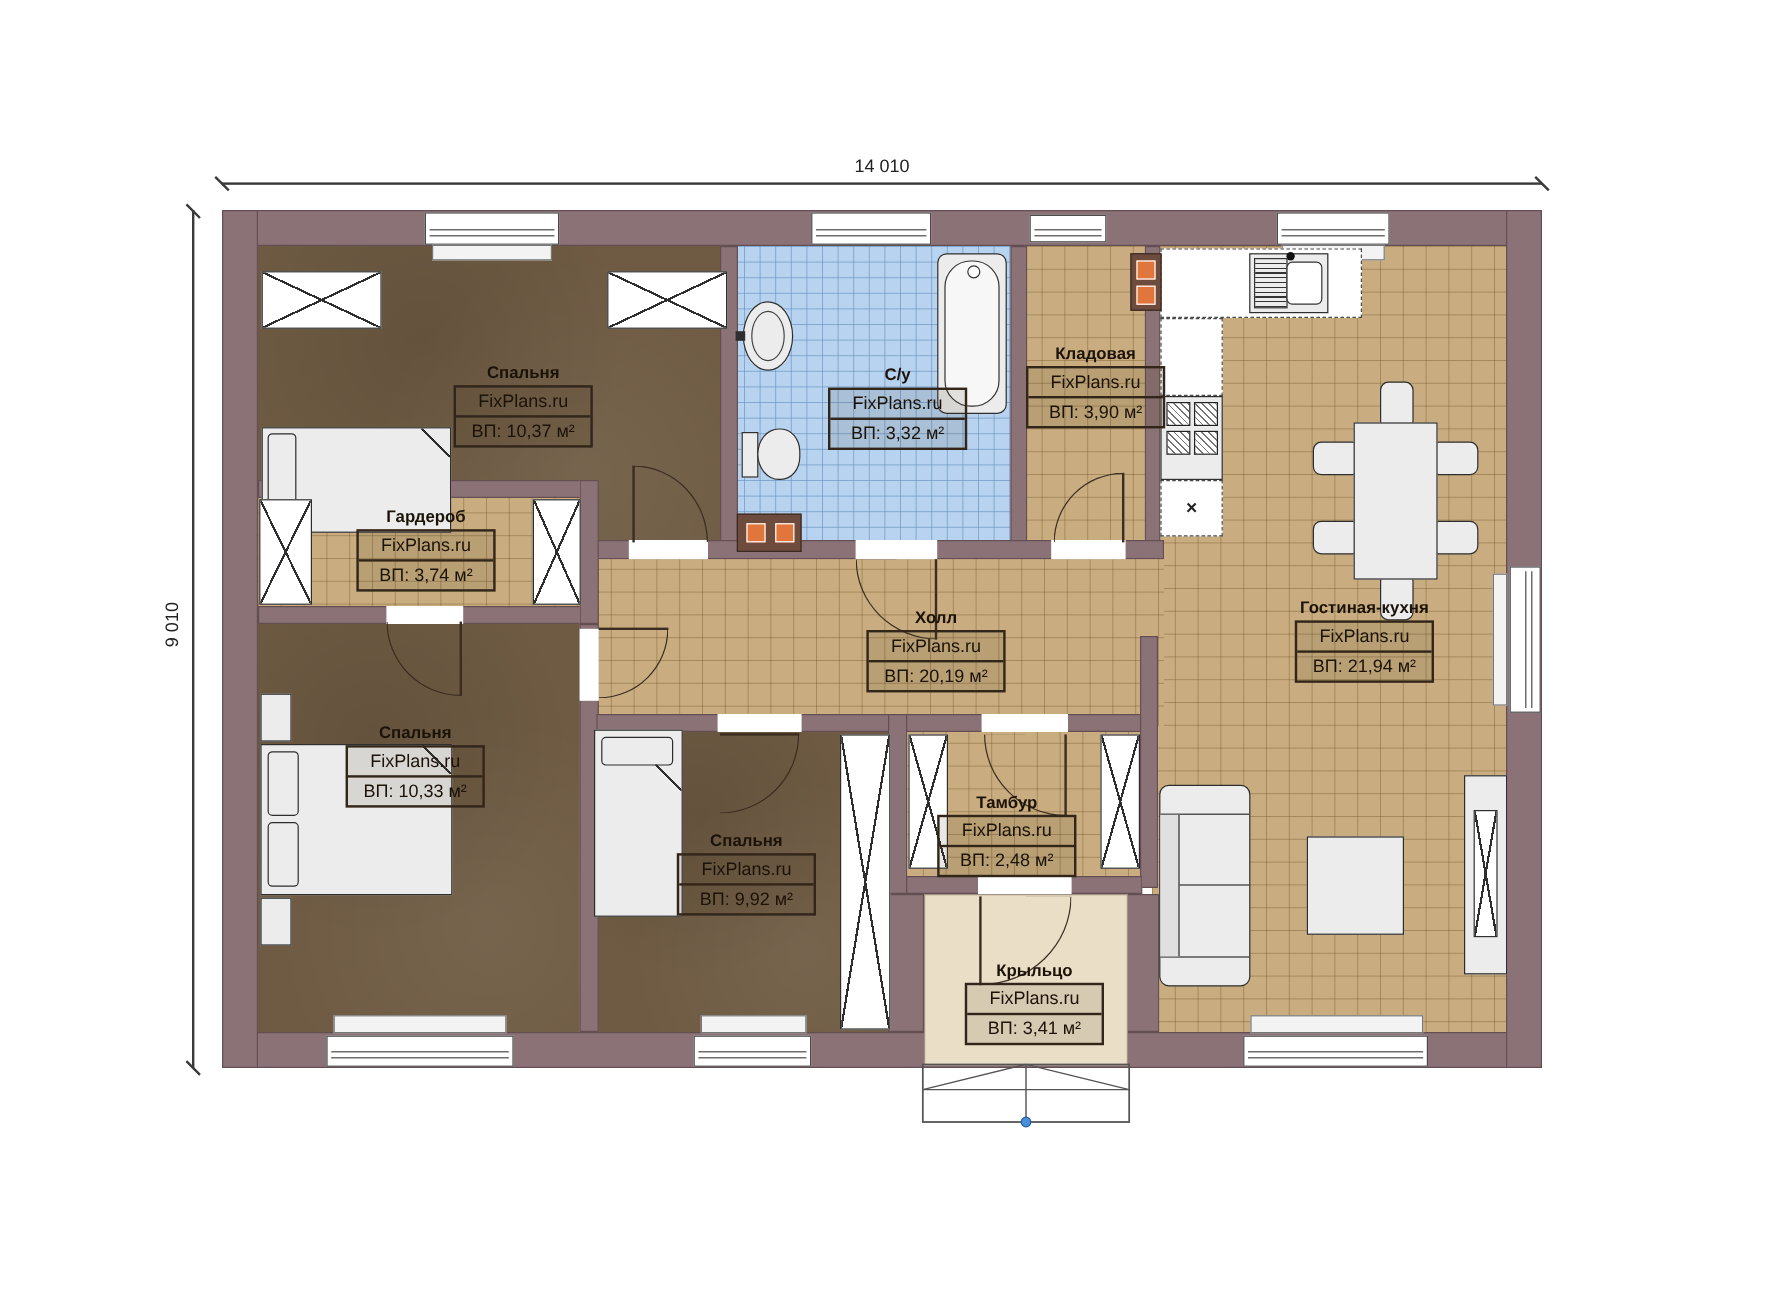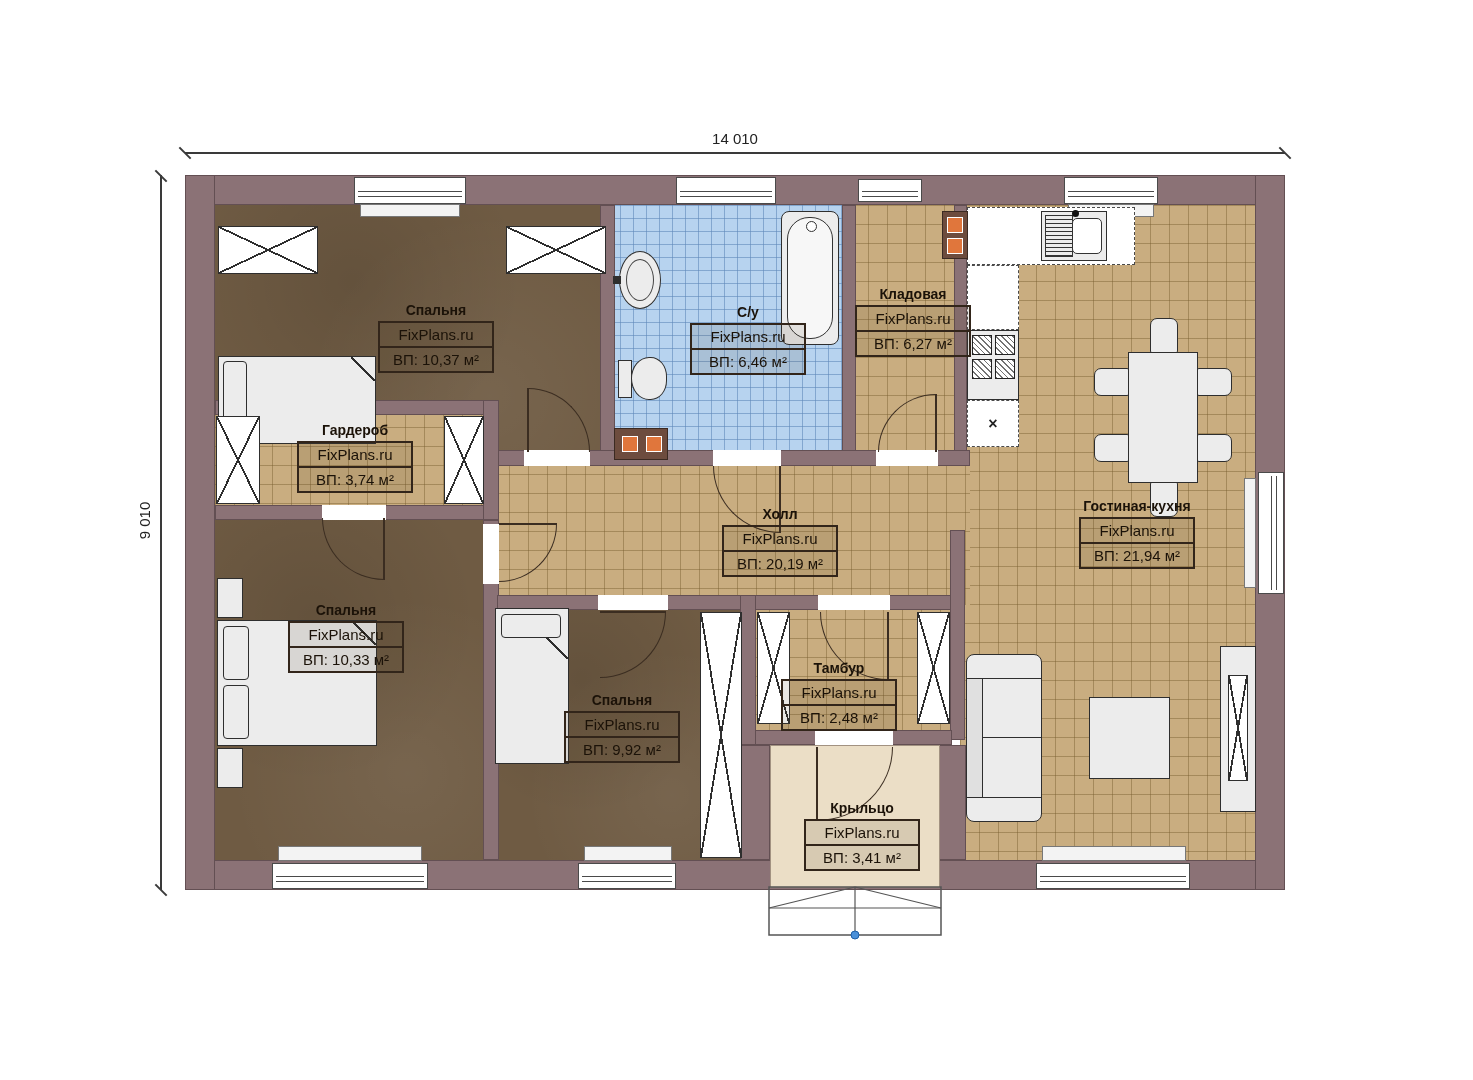--- a/index.html
+++ b/index.html
@@ -241,29 +241,29 @@
     <div class="rbox">
       <div class="row1">FixPlans.ru</div>
       <div class="row2">ВП: 10,37 м²</div>
     </div>
   </div>
 
   <div class="rlabel" style="left:682px;top:304px;">
     <div class="rname">С/у</div>
     <div class="rbox">
       <div class="row1">FixPlans.ru</div>
-      <div class="row2">ВП: 6,46 м²</div>
+      <div class="row2">ВП: 3,32 м²</div>
     </div>
   </div>
 
   <div class="rlabel" style="left:847px;top:286px;">
     <div class="rname">Кладовая</div>
     <div class="rbox">
       <div class="row1">FixPlans.ru</div>
-      <div class="row2">ВП: 6,27 м²</div>
+      <div class="row2">ВП: 3,90 м²</div>
     </div>
   </div>
 
   <div class="rlabel" style="left:289px;top:422px;">
     <div class="rname">Гардероб</div>
     <div class="rbox">
       <div class="row1">FixPlans.ru</div>
       <div class="row2">ВП: 3,74 м²</div>
     </div>
   </div>

